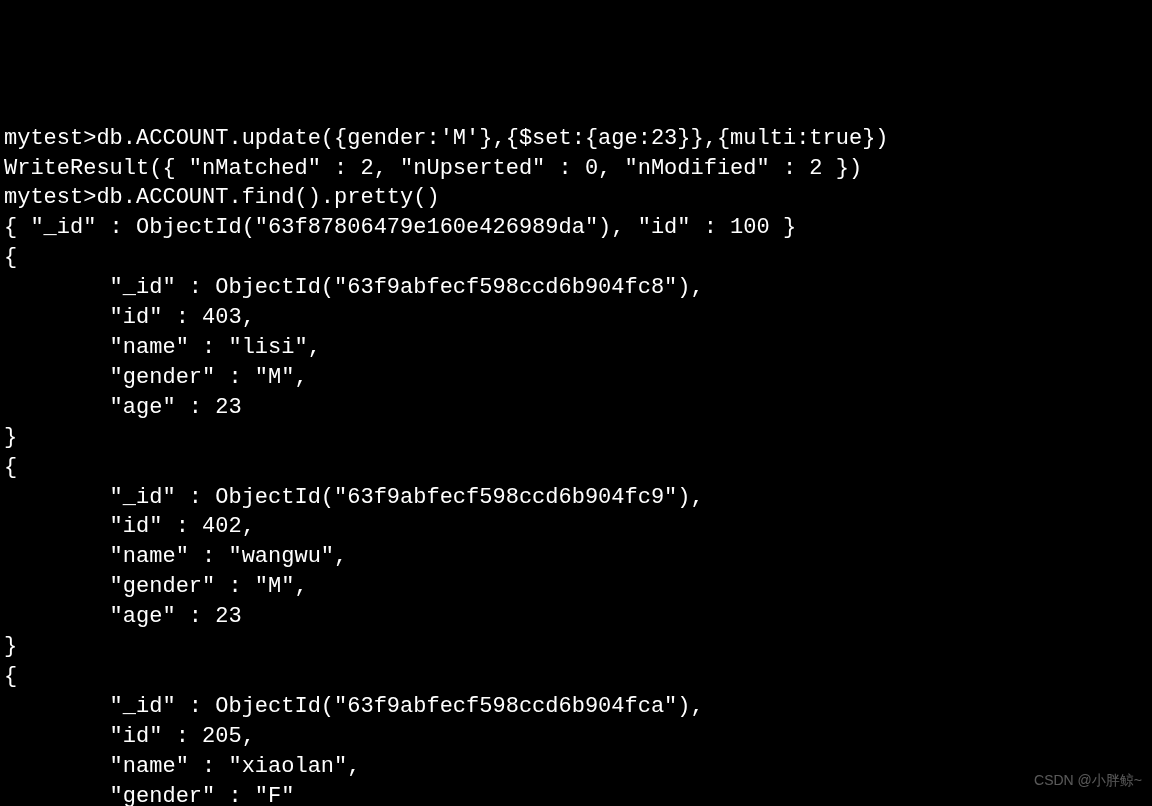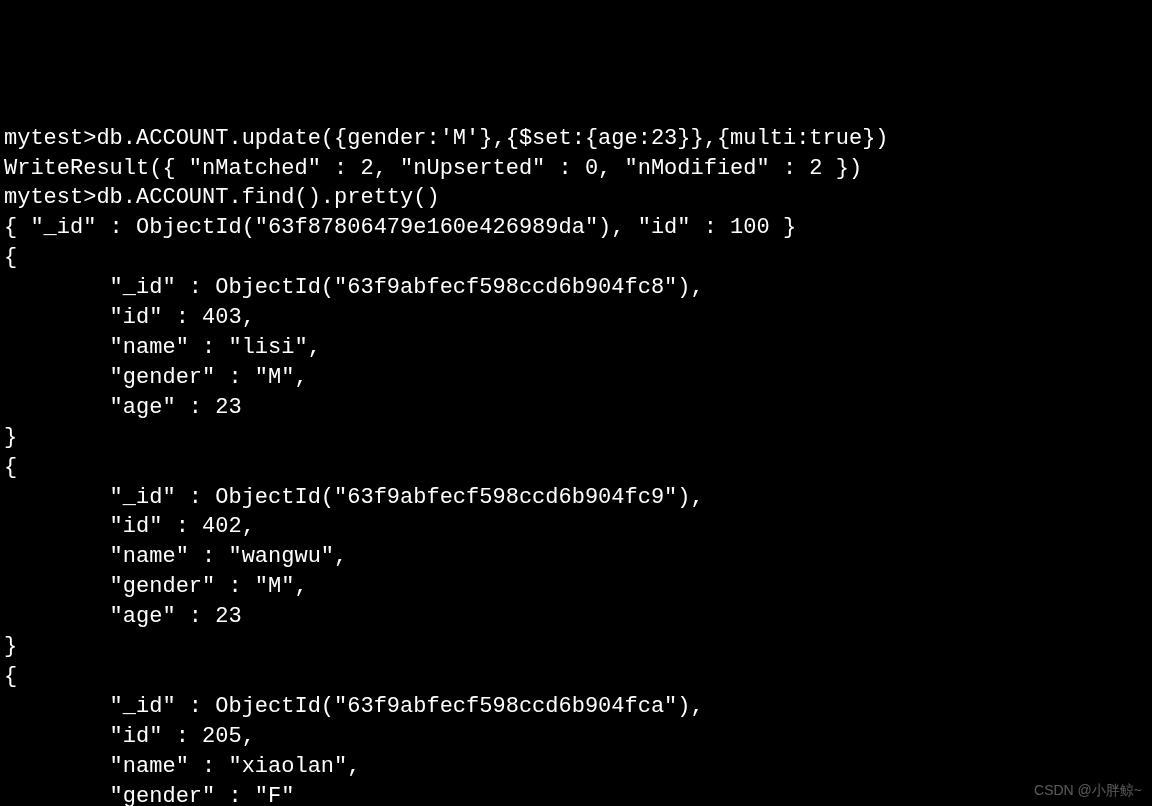--- a/index.html
+++ b/index.html
@@ -13,21 +13,21 @@
     width: 1152px;
     height: 806px;
     box-sizing: border-box;
     white-space: pre;
     overflow: hidden;
     position: relative;
   }
   .watermark {
     position: absolute;
     right: 10px;
-    bottom: 6px;
+    bottom: 16px;
     color: rgba(255,255,255,0.35);
     font-size: 14px;
     font-family: sans-serif;
     text-align: center;
   }
 </style>
 </head>
 <body>
 
 

